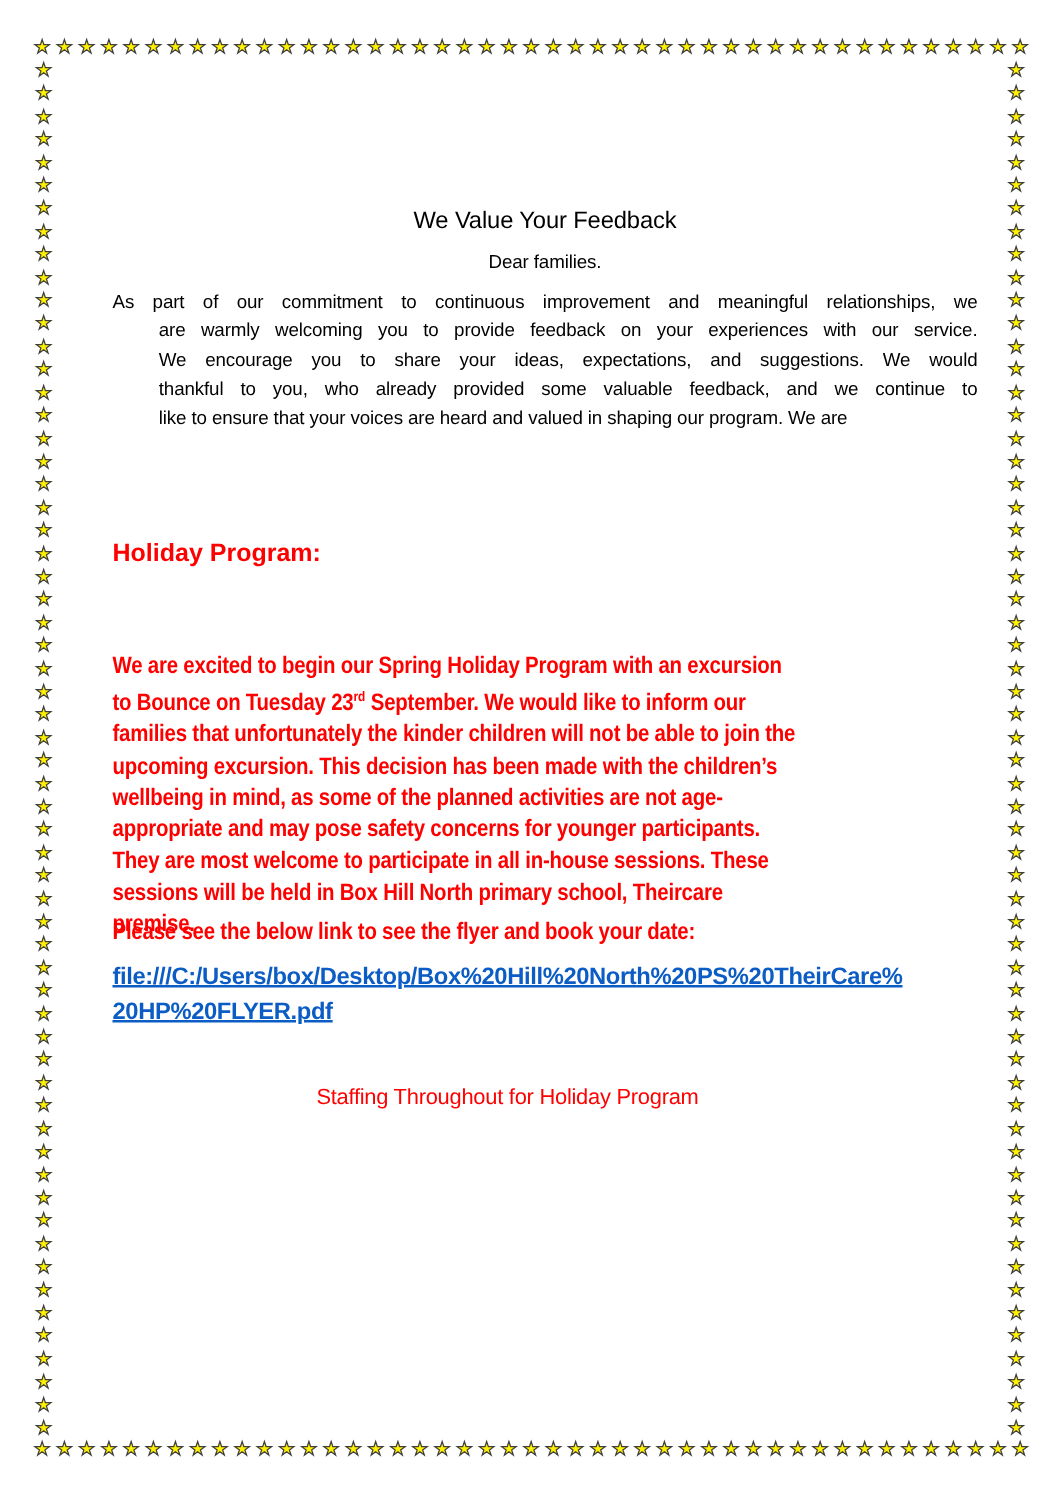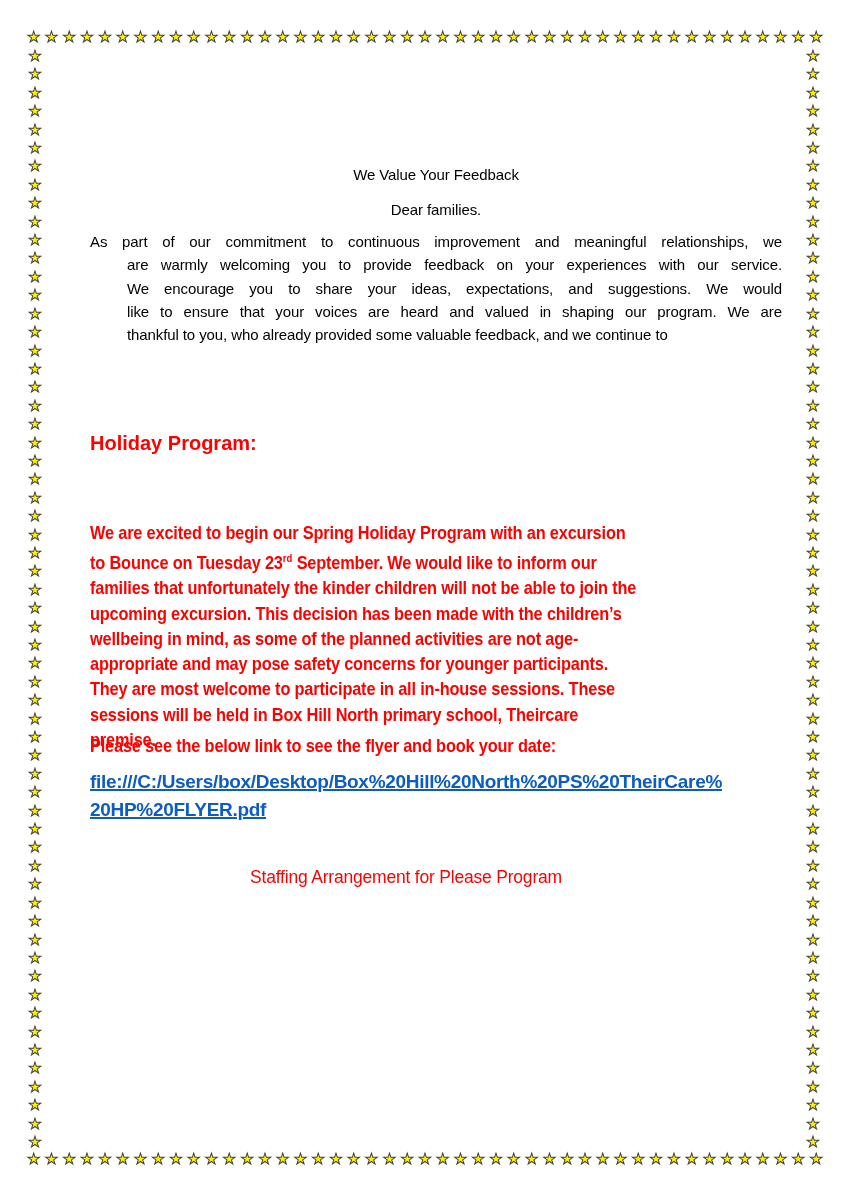--- a/index.html
+++ b/index.html
@@ -19,21 +19,21 @@
   .border-col.left{left:26px;}
   .border-col.right{right:27px;}
   .star{
     font-family:"DejaVu Sans", sans-serif;
     font-size:15px;line-height:1;
     color:var(--star-fill);
     -webkit-text-stroke:1px var(--star-stroke);
   }
   
   .block{position:absolute;left:90px;width:692px;}
-  #title{top:166px;font-size:15px;text-align:center;letter-spacing:-0.1px;}
+  #title{top:166px;font-size:19px;text-align:center;letter-spacing:-0.1px;}
   #greeting{top:201px;font-size:15px;letter-spacing:-0.1px;text-align:center;}
   #intro{top:230px;font-size:15px;line-height:23.3px;letter-spacing:-0.1px;}
   #intro div{text-align:justify;text-align-last:justify;padding-left:37px;}
   #intro div:first-child{padding-left:0;}
   #intro div:last-child{text-align-last:left;}
   #holiday-heading{top:432px;font-size:20px;font-weight:bold;color:var(--red);text-align:left;}
   .condensed{
     width:805px;
     transform:scaleX(0.86);
     transform-origin:0 0;
@@ -285,22 +285,22 @@
     </div>
 
   <div class="block" id="title">We Value Your Feedback</div>
 
   <div class="block" id="greeting">Dear families.</div>
 
   <div class="block" id="intro">
       <div>As part of our commitment to continuous improvement and meaningful relationships, we</div>
       <div>are warmly welcoming you to provide feedback on your experiences with our service.</div>
       <div>We encourage you to share your ideas, expectations, and suggestions. We would</div>
+      <div>thankful to you, who already provided some valuable feedback, and we continue to</div>
       <div>like to ensure that your voices are heard and valued in shaping our program. We are</div>
-      <div>thankful to you, who already provided some valuable feedback, and we continue to</div>
     </div>
 
   <div class="block" id="holiday-heading">Holiday Program:</div>
 
   <div class="block condensed" id="holiday-body">
     <span>We are excited to begin our Spring Holiday Program with an excursion
 to Bounce on Tuesday 23</span><span class="sup">rd</span><span> September. We would like to inform our
 families that unfortunately the kinder children will not be able to join the
 upcoming excursion. This decision has been made with the children’s
 wellbeing in mind, as some of the planned activities are not age-
@@ -310,18 +310,18 @@
 premise.</span>
   </div>
 
   <div class="block condensed" id="link-prompt">Please see the below link to see the flyer and book your date:</div>
 
   <div class="block" id="link-block">
     <a href="#">file:///C:/Users/box/Desktop/Box%20Hill%20North%20PS%20TheirCare%
 20HP%20FLYER.pdf</a>
   </div>
 
-  <div class="block" id="staffing-heading">Staffing Arrangement for Please Program</div>
+  <div class="block" id="staffing-heading">Staffing Throughout for Holiday Program</div>
 
 
 
 
 </div>
 
 </body></html>

